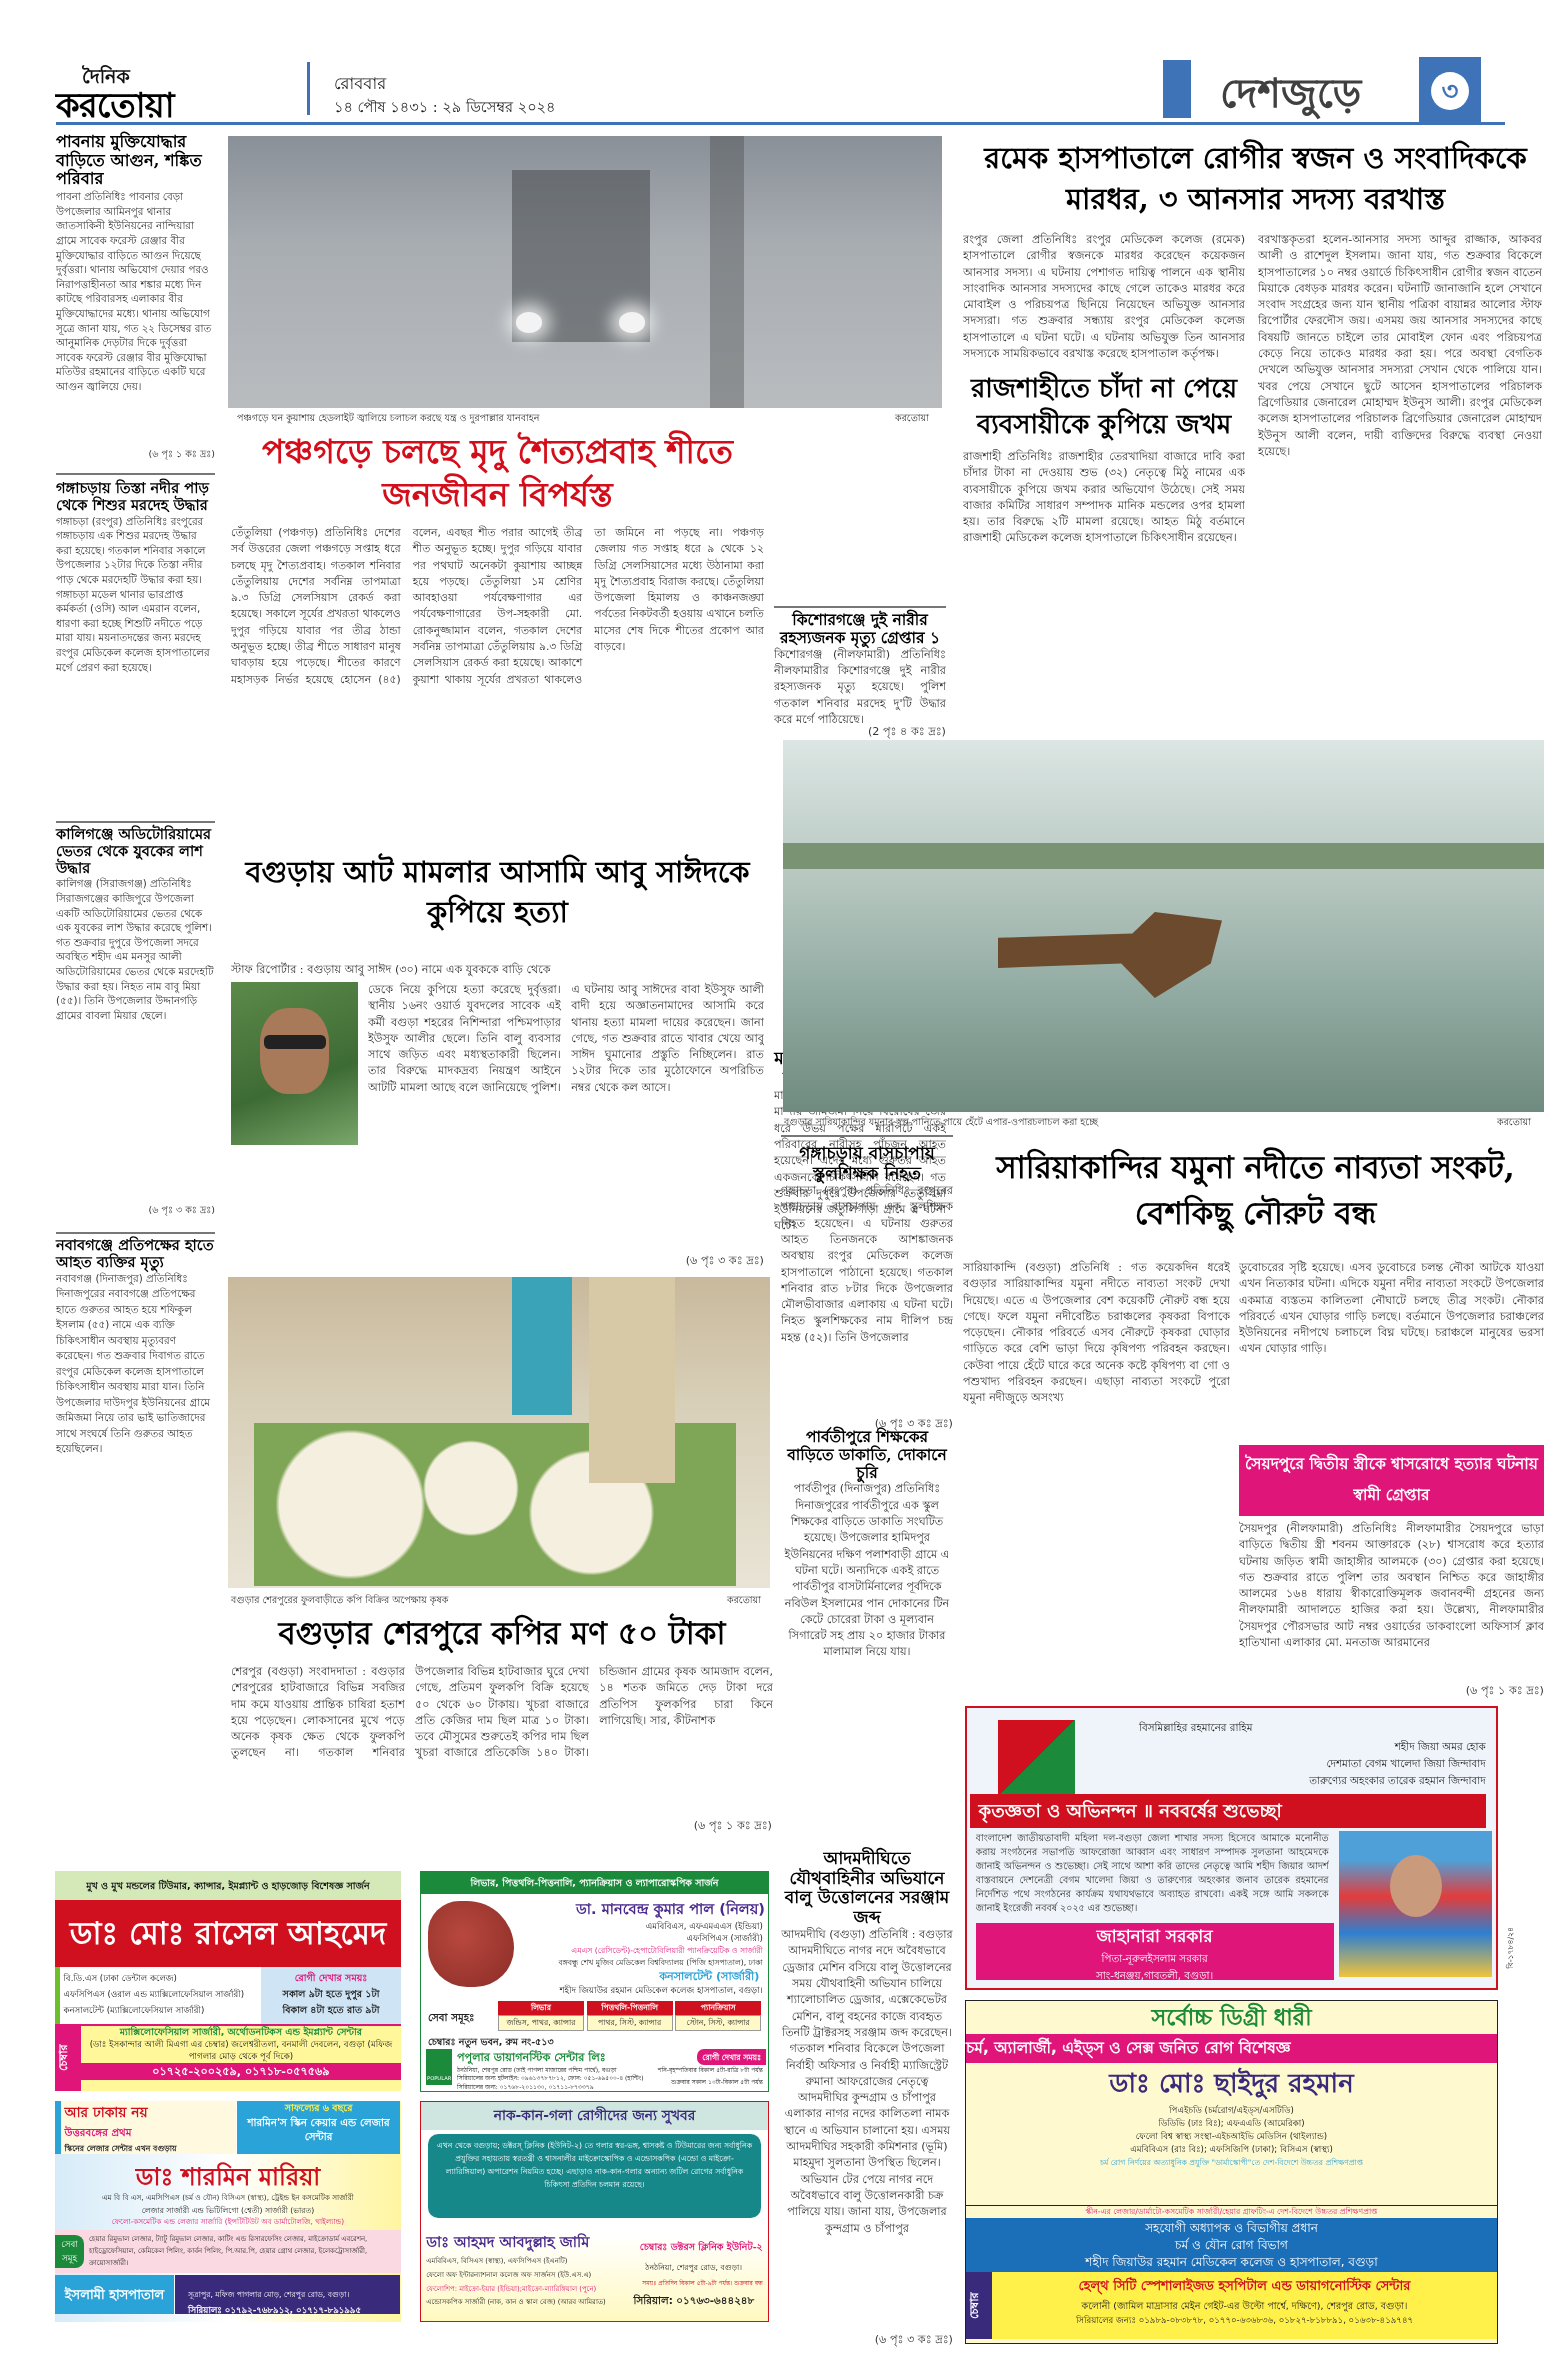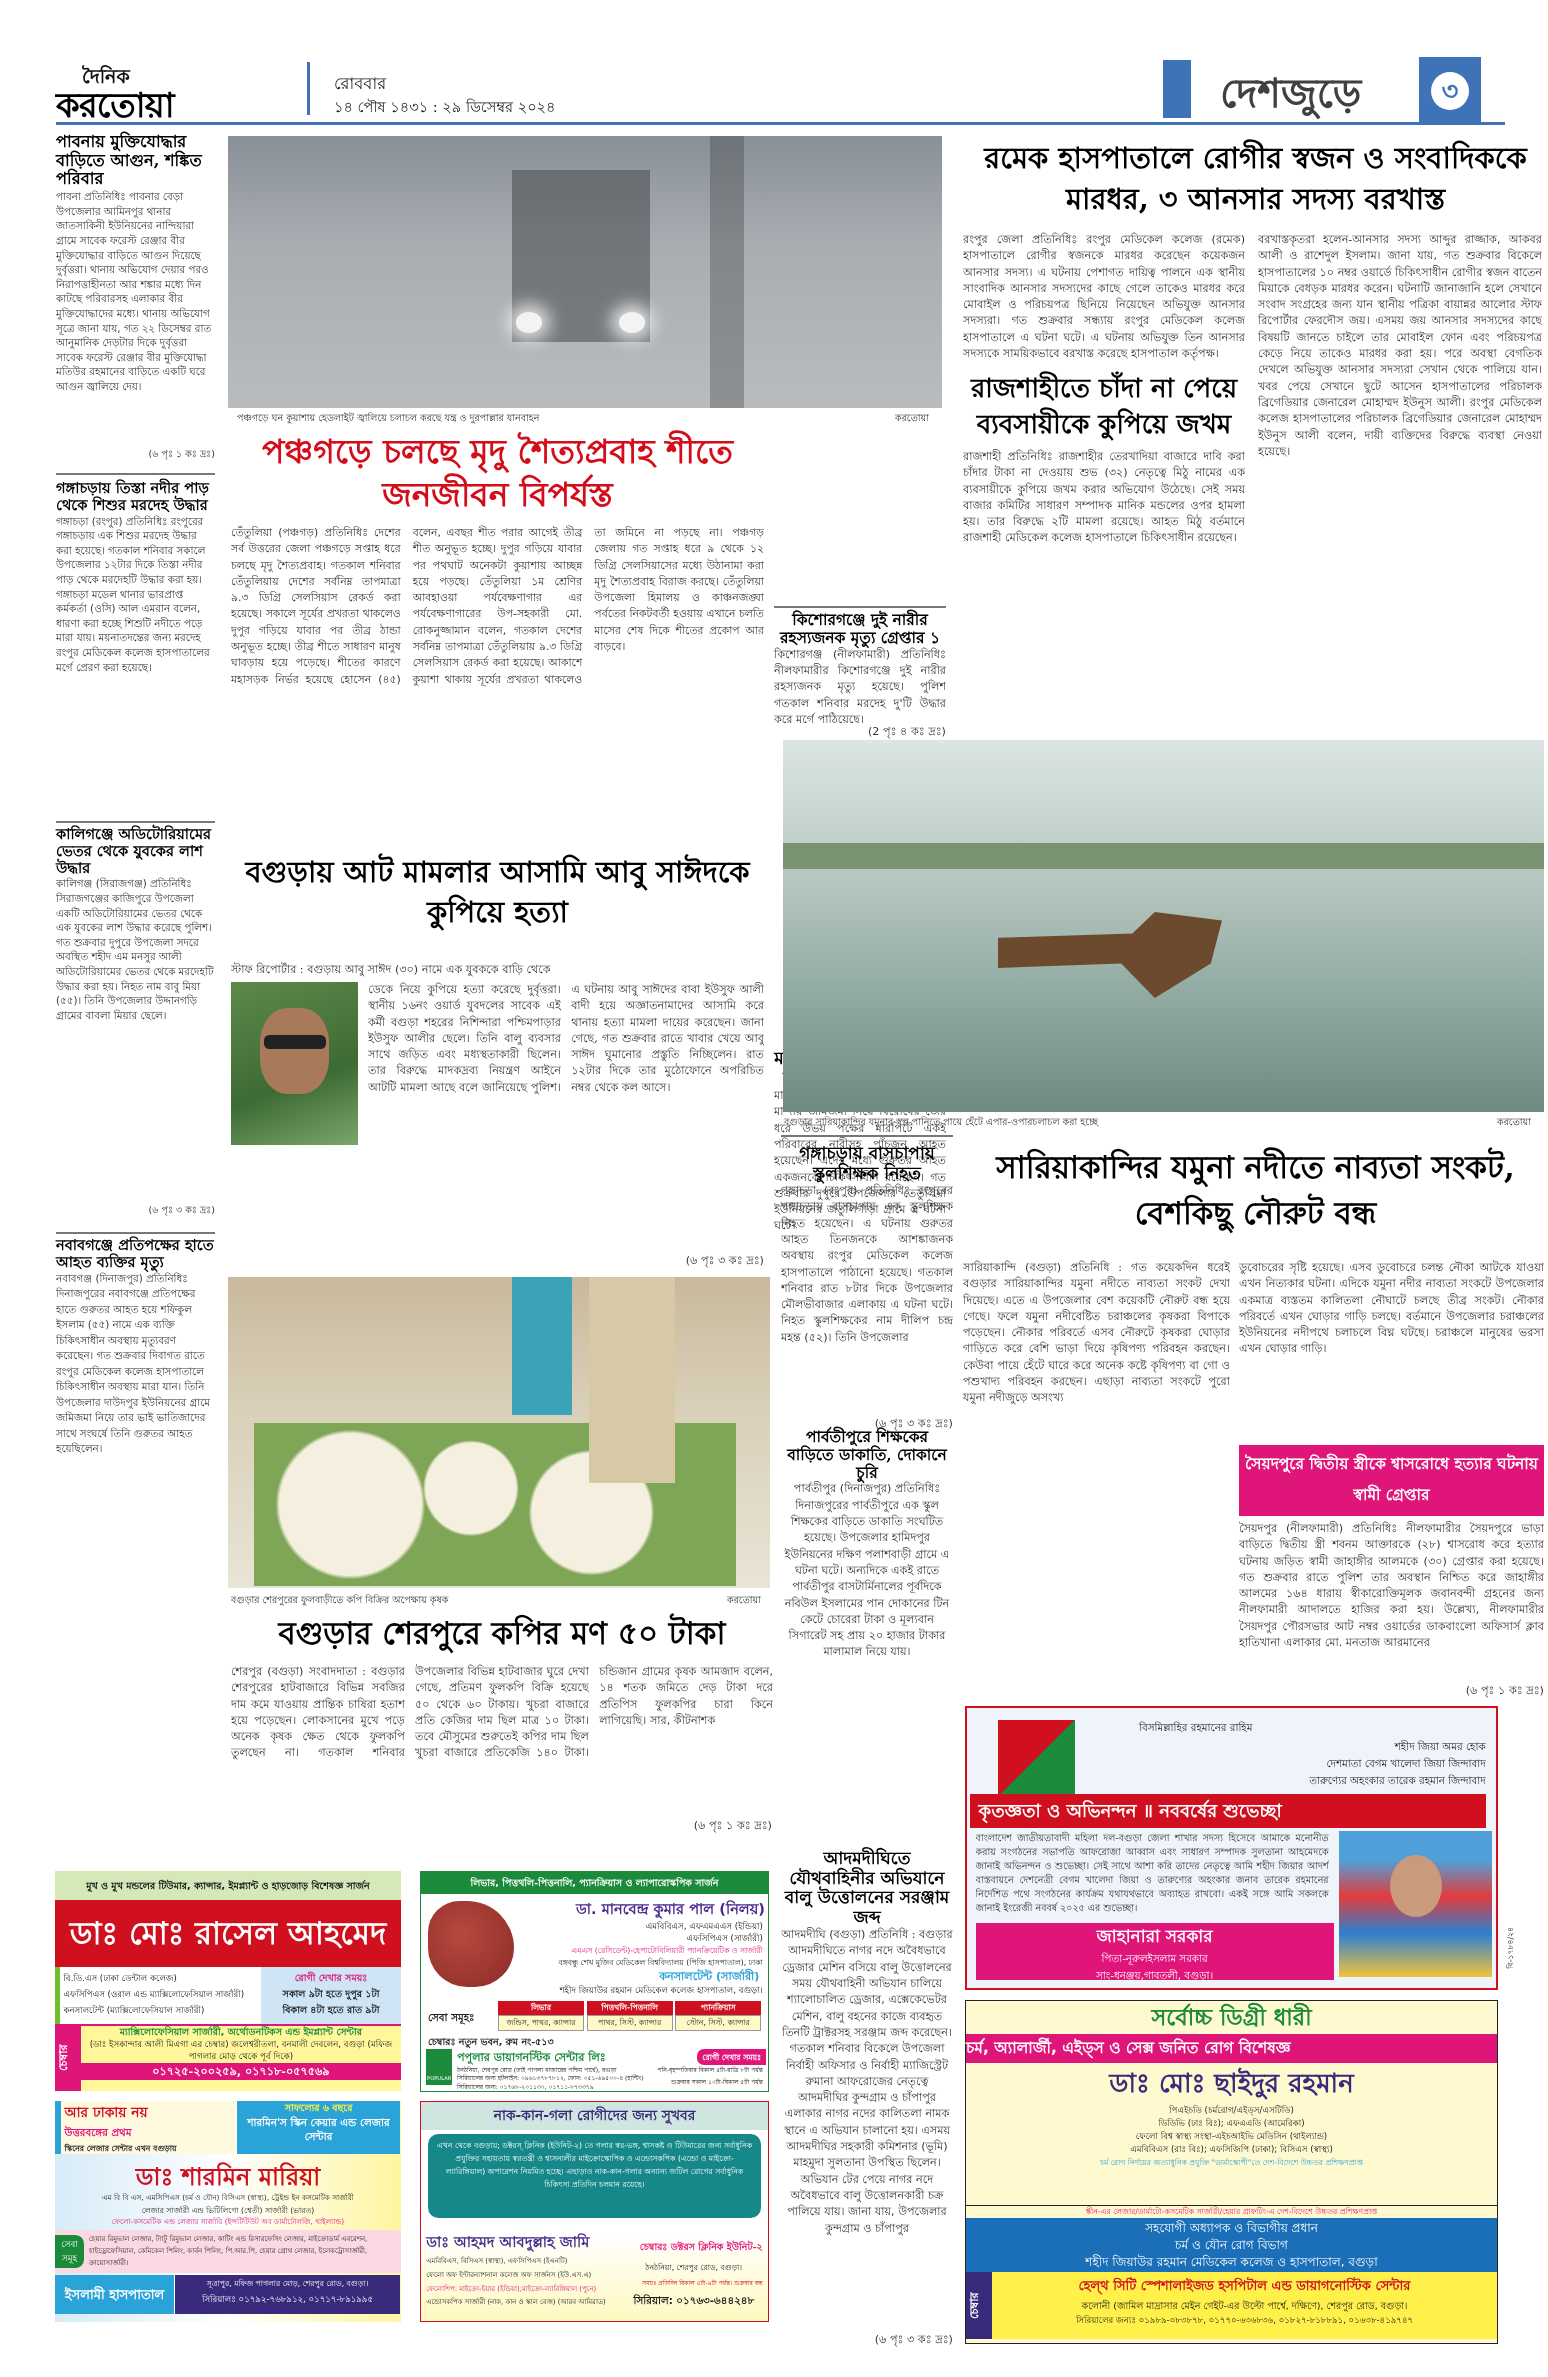--- a/index.html
+++ b/index.html
@@ -227,23 +227,23 @@
   </div>
   <div class="abs" style="left:0;top:57px;width:346px;text-align:center;color:#d0101e;font:bold 24px 'DejaVu Sans',sans-serif">ডাঃ শারমিন মারিয়া</div>
   <div class="abs" style="left:0;top:91px;width:346px;text-align:center;font-size:7.3px">এম বি বি এস, এমসিপিএস (চর্ম ও যৌন) বিসিএস (স্বাস্থ্য), ট্রেইন্ড ইন কসমেটিক সার্জারী</div>
   <div class="abs" style="left:0;top:103px;width:346px;text-align:center;font-size:7.7px">লেজার সার্জারী এন্ড ভিটিলিগো (শ্বেতী) সার্জারী (ভারত)</div>
   <div class="abs" style="left:0;top:115px;width:346px;text-align:center;font-size:7.3px;color:#e0157a">ফেলো-কসমেটিক এন্ড লেজার সার্জারি (ইন্সটিটিউট অব ডার্মাটোলজি, থাইল্যান্ড)</div>
   <div class="abs" style="left:0;top:129px;width:346px;height:43px;background:#fbd9e2">
     <div class="abs" style="left:0;top:5.2px;width:29px;background:#1b8a3a;color:#fff;font-size:8.6px;text-align:center;border-radius:0 8.6px 8.6px 0;padding:2.6px 0">সেবা সমূহ</div>
     <div class="abs" style="left:34px;top:3.4px;width:305px;font-size:6.9px;line-height:12px">হেয়ার রিমুভাল লেজার, ট্যাটু রিমুভাল লেজার, কাটিং এন্ড রিসারফেসিং লেজার, মাইক্রোডার্ম এবরেশন, হাইড্রোফেসিয়াল, কেমিকেল পিলিং, কার্বন পিলিং, পি.আর.পি, হেয়ার গ্রোথ লেজার, ইলেকট্রোসার্জারী, ক্রায়োসার্জারী।</div>
   </div>
   <div class="abs" style="left:0;top:174px;width:119px;height:39px;background:#2aa3d8;color:#fff;font:bold 13px 'DejaVu Sans',sans-serif;line-height:39px;text-align:center">ইসলামী হাসপাতাল</div>
-  <div class="abs" style="left:120px;top:174px;width:225px;height:39px;background:#3a2a7c;color:#fff;padding:2px;text-align:center">
+  <div class="abs" style="left:120px;top:174px;width:225px;height:39px;background:#3a2a7c;color:#fff;padding:13px;text-align:left">
     <div style="font-size:7.7px">সূত্রাপুর, মফিজ পাগলার মোড়, শেরপুর রোড, বগুড়া।</div>
-    <div style="font-size:8.6px;font-weight:normal;margin-top:3.4px">সিরিয়ালঃ ০১৭৯২-৭৬৮৯১২, ০১৭১৭-৮৯১৯৯৫</div>
+    <div style="font-size:8.6px;font-weight:bold;margin-top:3.4px">সিরিয়ালঃ ০১৭৯২-৭৬৮৯১২, ০১৭১৭-৮৯১৯৯৫</div>
   </div>
 </div>
 
 <div class="abs" style="left:420px;top:2101px;width:349px;height:221px;border:0.9px solid #d0101e;background:linear-gradient(180deg,#fff 60%,#fff9c0)">
   <div style="height:27.5px;background:#cfe5e0;color:#3a2a7c;font:bold 13.8px 'DejaVu Sans',sans-serif;line-height:27.5px;text-align:center">নাক-কান-গলা রোগীদের জন্য সুখবর</div>
   <div style="margin:4.3px 6.9px;height:84px;background:#16888a;color:#fff;border-radius:10.3px;padding:5.2px 8.6px;font-size:7.7px;line-height:13px;text-align:center">এখন থেকে বগুড়ায়; ডক্টরস্ ক্লিনিক (ইউনিট-২) তে গলার স্বর-ভঙ্গ, শ্বাসকষ্ট ও টিউমারের জন্য সর্বাধুনিক প্রযুক্তির সহায়তায় স্বরতন্ত্রী ও শ্বাসনালীর মাইক্রোস্কোপিক ও এন্ডোসকপিক (এন্ডো ও মাইক্রো-ল্যারিঙ্গিয়াল) অপারেশন নিয়মিত হচ্ছে। এছাড়াও নাক-কান-গলার অন্যান্য জটিল রোগের সর্বাধুনিক চিকিৎসা প্রতিদিন চলমান রয়েছে।</div>
   <div class="abs" style="left:5.2px;top:129px;font:bold 14.6px 'DejaVu Sans',sans-serif;color:#4a2a8c">ডাঃ আহমদ আবদুল্লাহ জামি</div>
   <div class="abs" style="left:5.2px;top:153px;font-size:6.9px">এমবিবিএস, বিসিএস (স্বাস্থ্য), এফসিপিএস (ইএনটি)</div>
   <div class="abs" style="left:5.2px;top:167px;font-size:6.9px">ফেলো অফ ইন্টারন্যাশনাল কলেজ অফ সার্জনস (ইউ.এস.এ)</div>
   <div class="abs" style="left:5.2px;top:181px;font-size:6.9px;color:#e0157a">ফেলোশিপ: মাইক্রো-ইয়ার (ইন্ডিয়া);মাইক্রো-ল্যারিঙ্গিয়াল (পুনে)</div>

